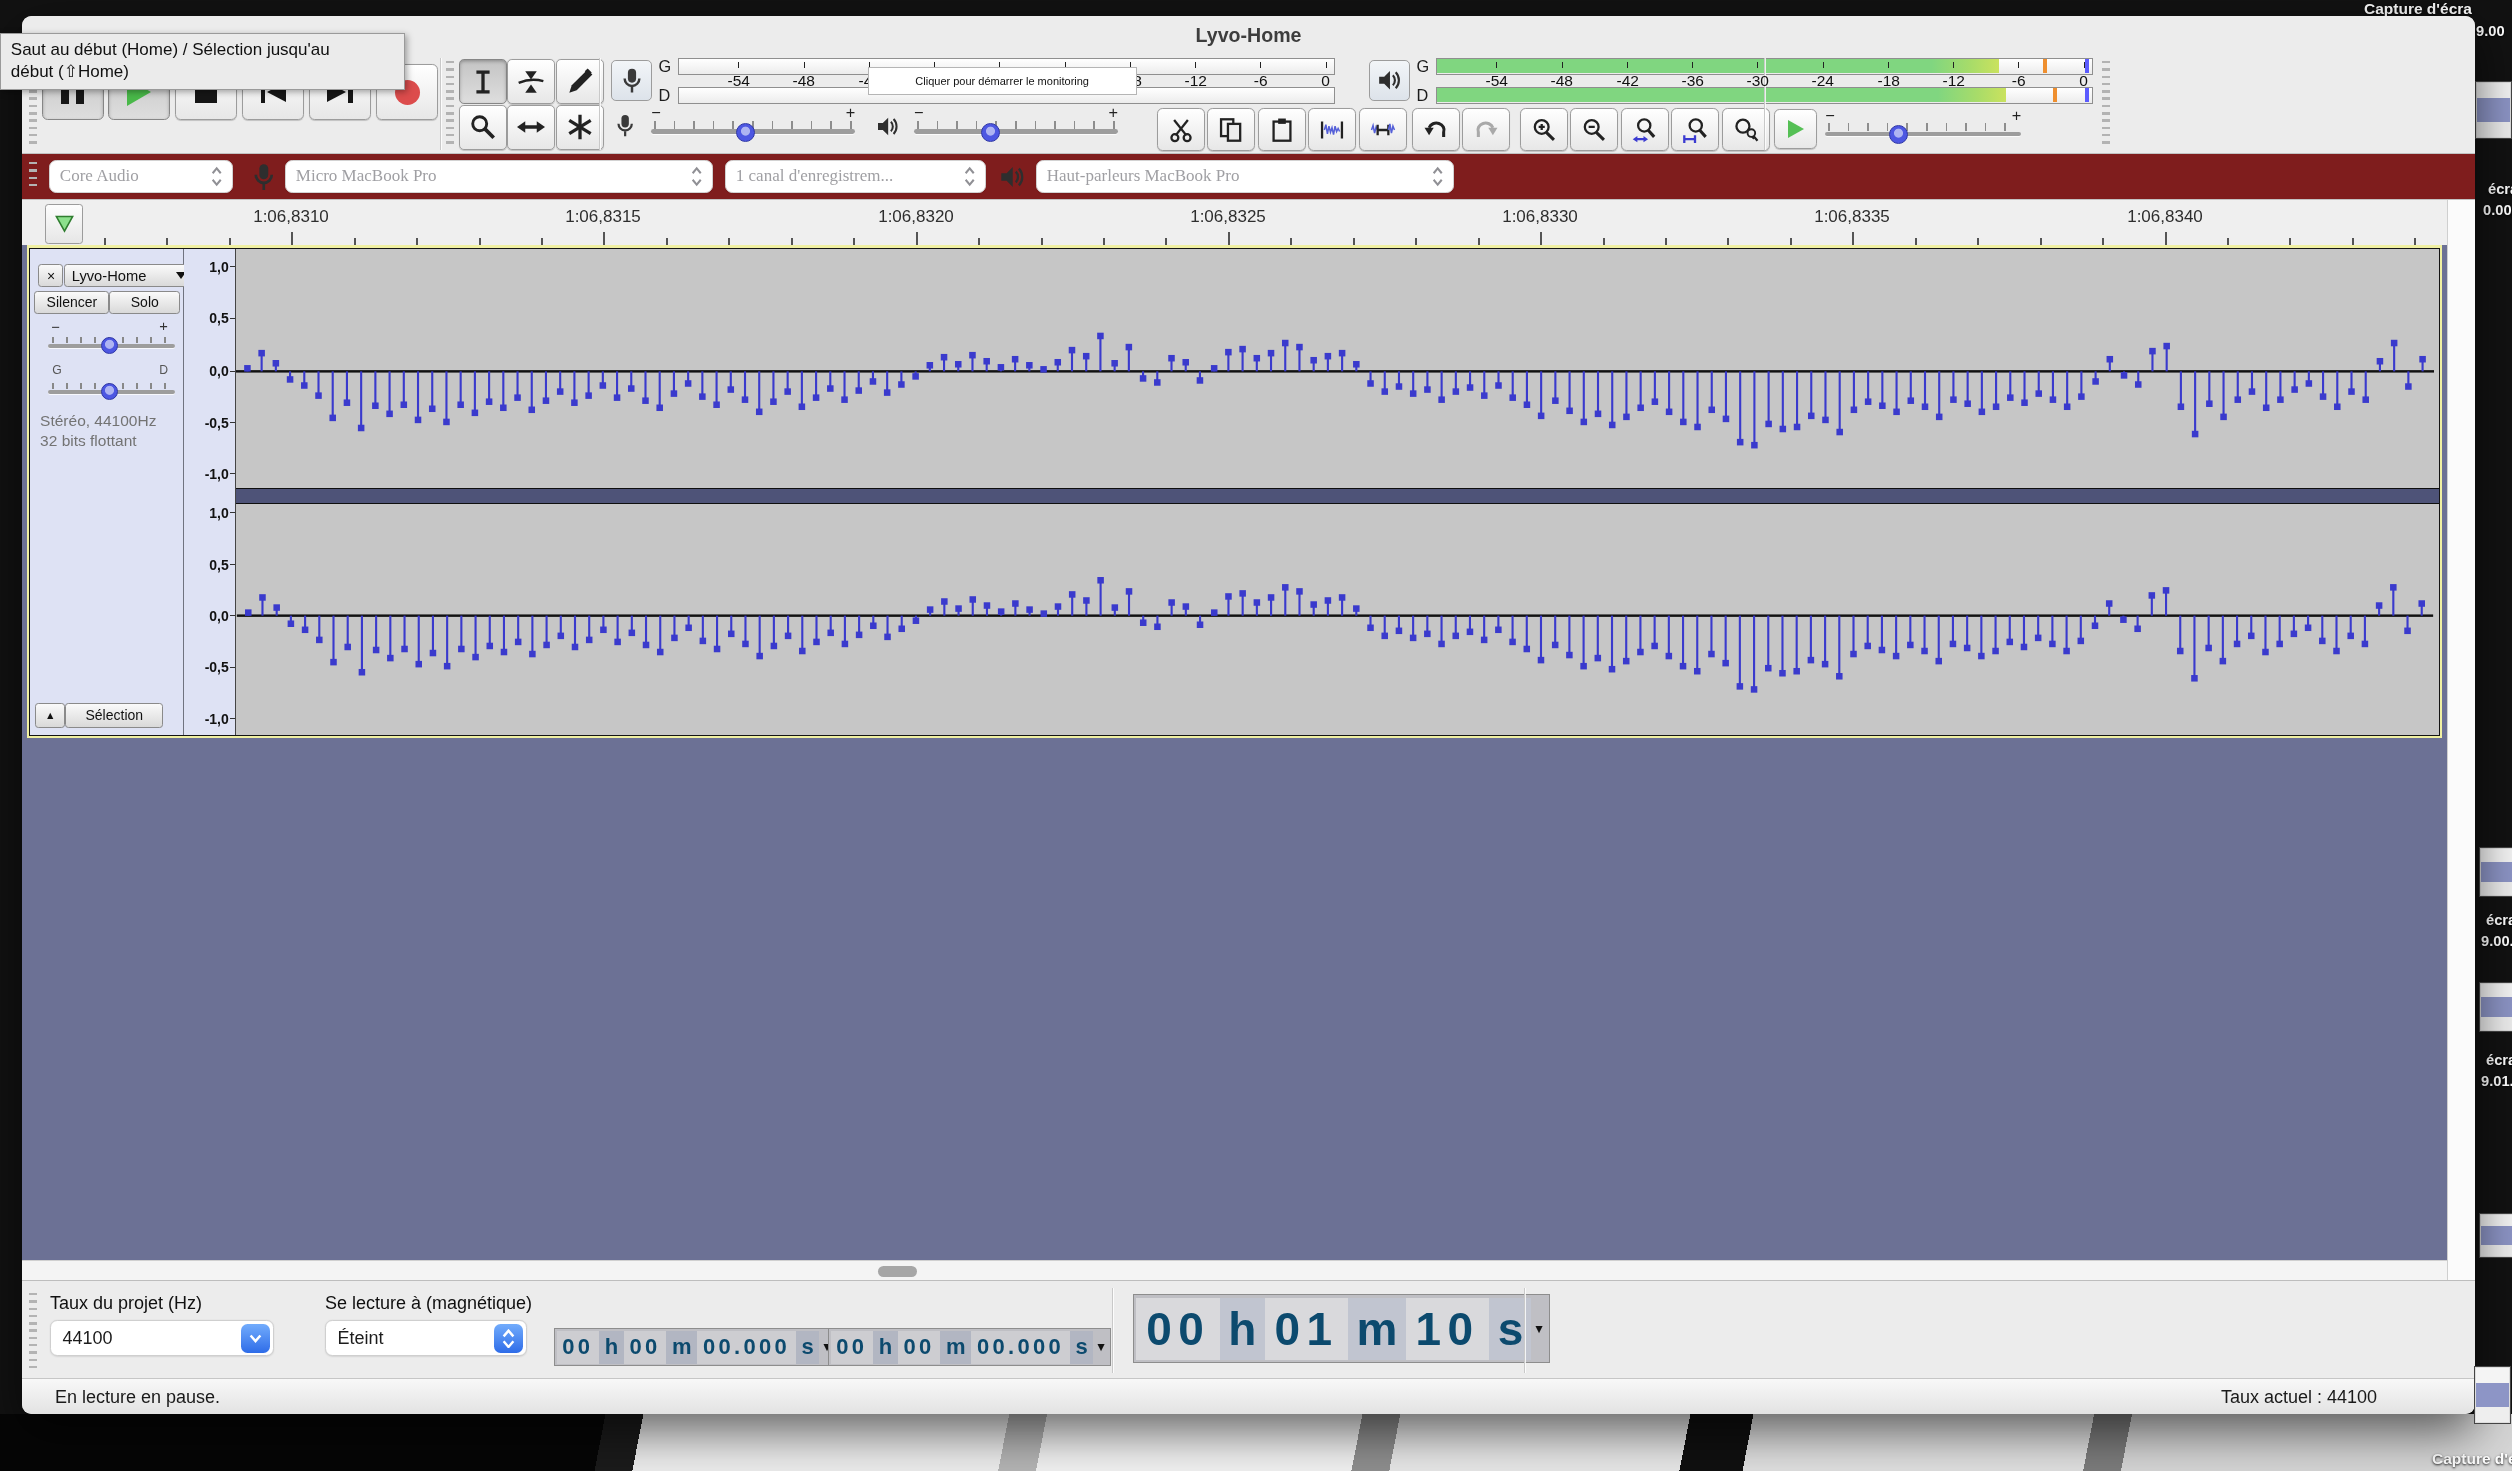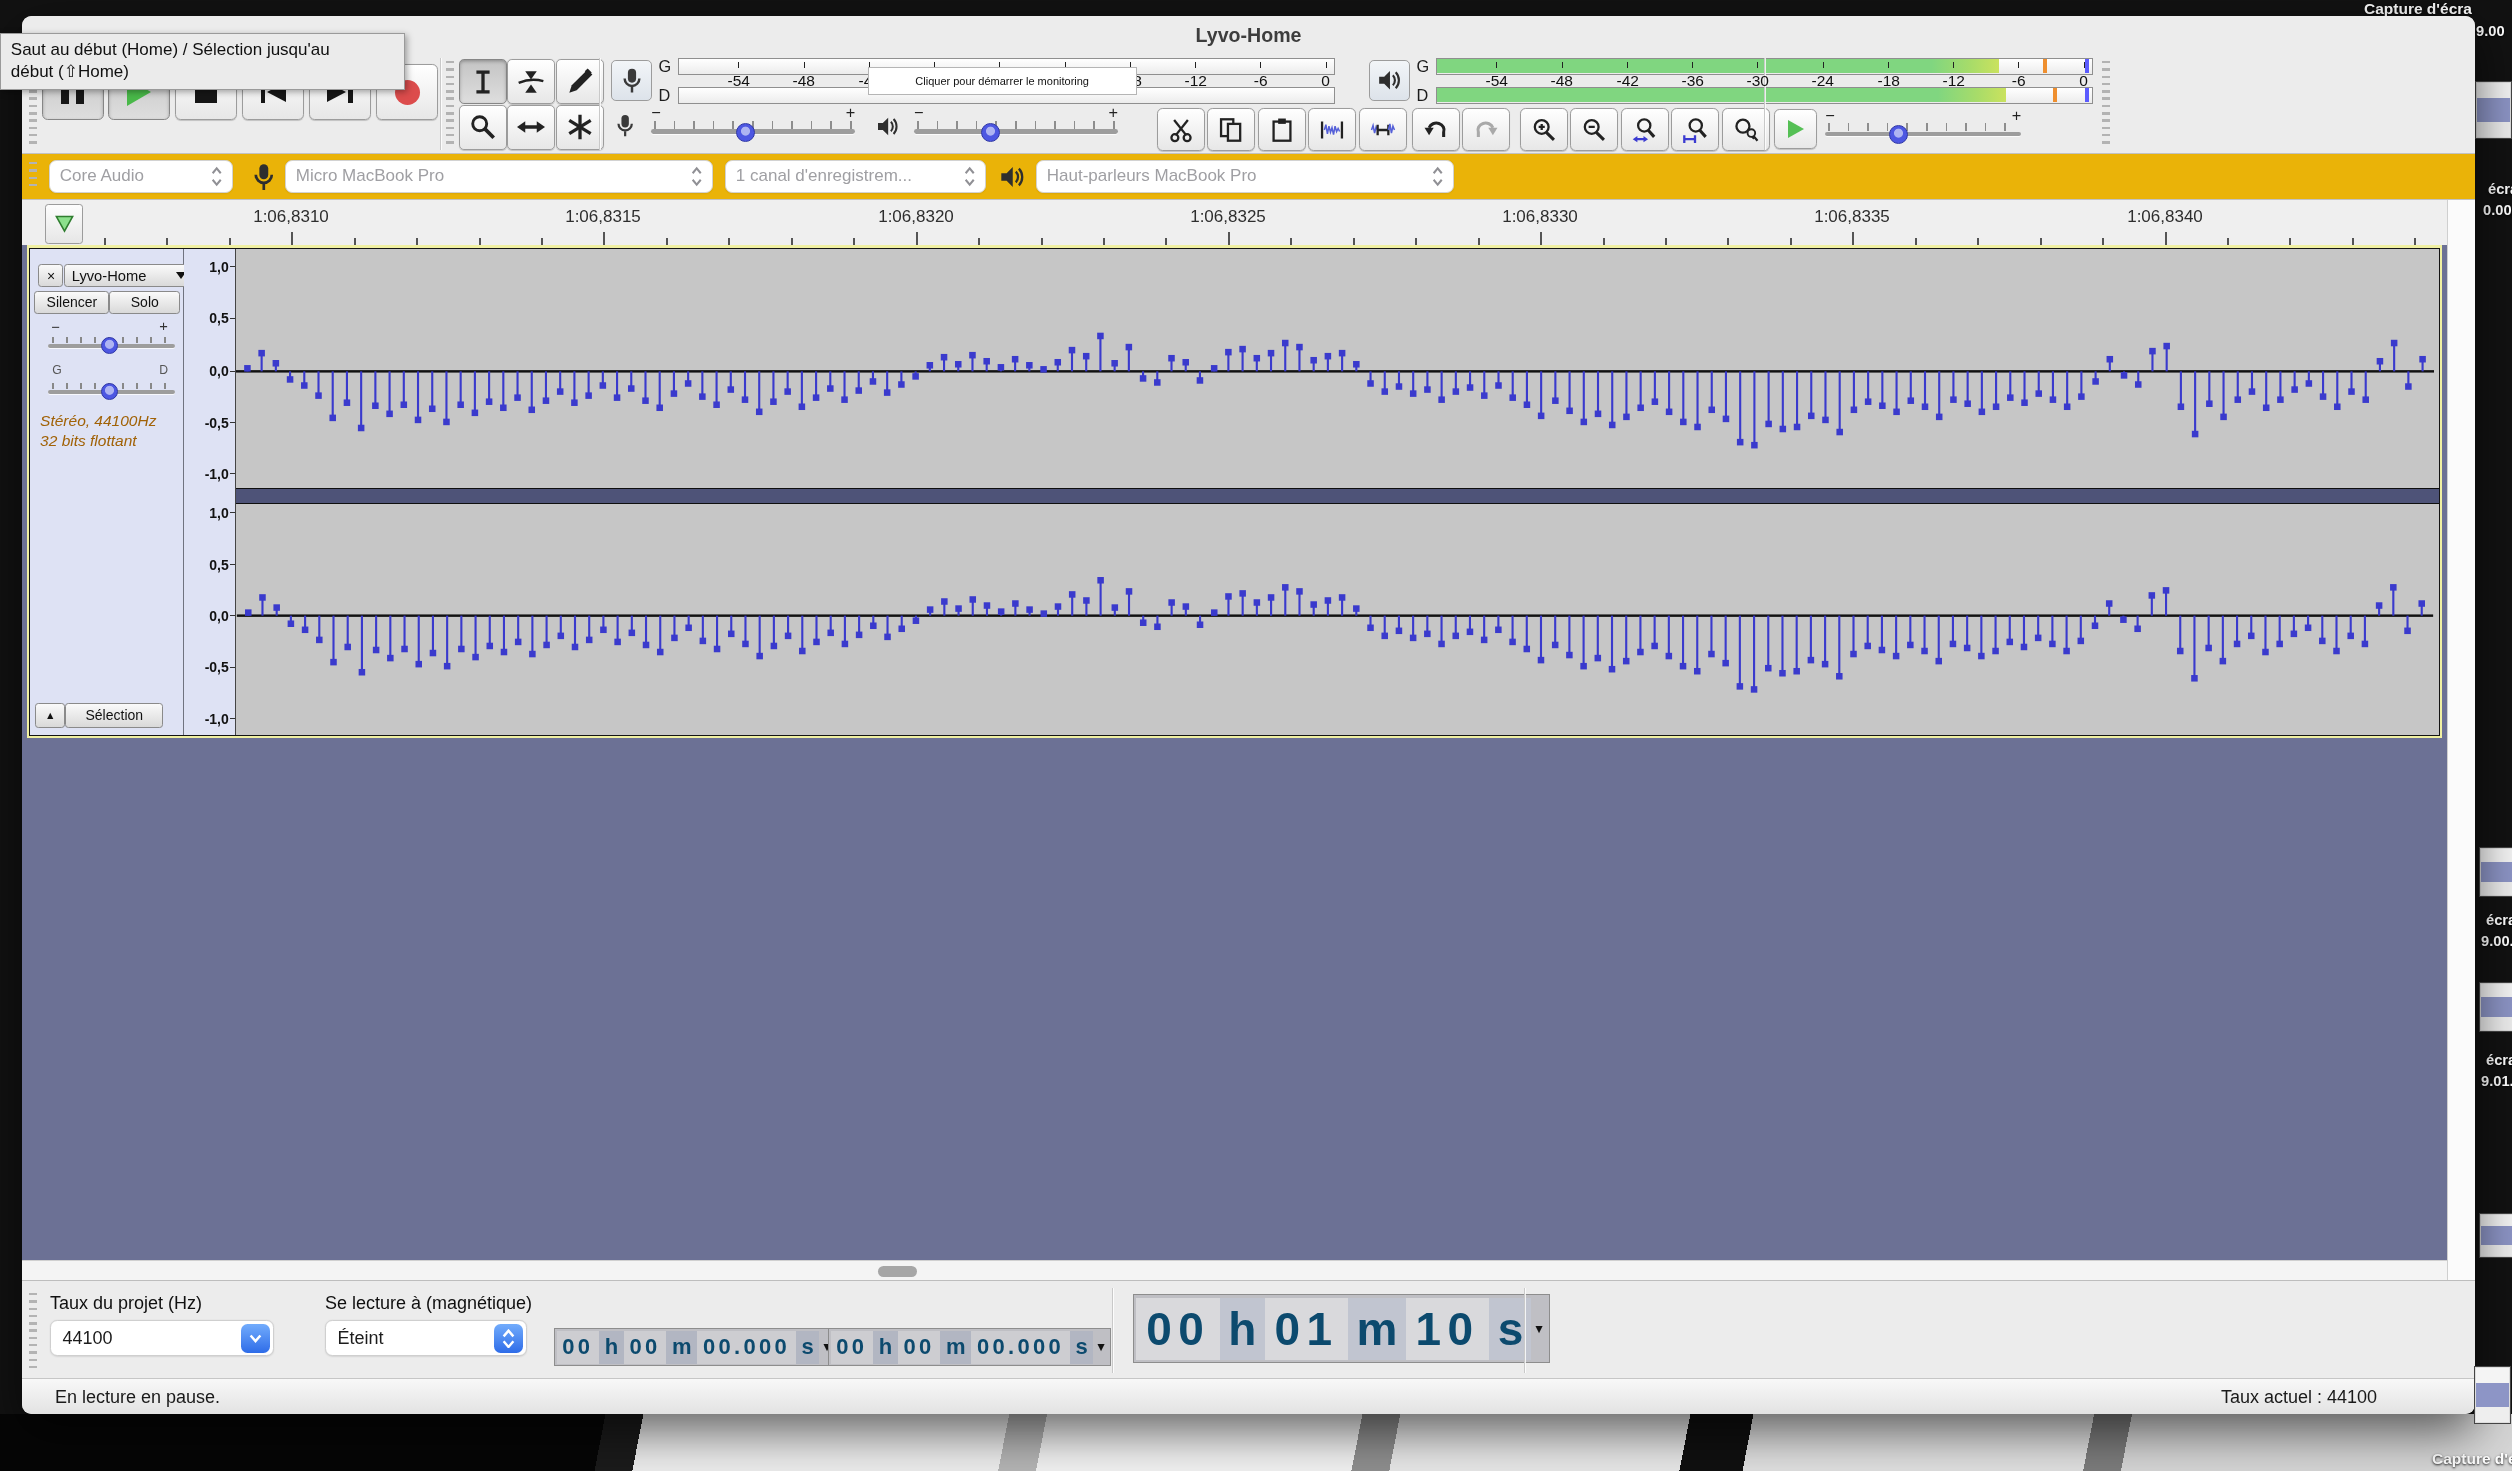--- a/index.html
+++ b/index.html
@@ -87,22 +87,22 @@
   .sl-min,.sl-plus{position:absolute;top:-13px;font-size:16.3px;color:#222;}
   .sl-min{left:0}.sl-plus{right:0}
 
   .editgrp,.zoomgrp,.undogrp{position:absolute;display:flex;gap:2.4px;}
   .editgrp .tbtn,.zoomgrp .tbtn,.undogrp .tbtn{width:46px;height:41px;}
   .pas{position:absolute;display:flex;align-items:center;gap:8.2px;}
   .pas .tbtn{width:41px;height:38px;}
   .i-play-sm{width:0;height:0;border-left:16.3px solid #55c055;border-top:9.8px solid transparent;border-bottom:9.8px solid transparent;}
 
   
-  .devrow{position:absolute;left:0;top:138px;right:0;height:45px;background:#eab308;
-    border-bottom:0.8px solid #c2c2c2;}
+  .devrow{position:absolute;left:0;top:138px;right:0;height:45px;background:#7f1d1d;
+    border-bottom:0.8px solid #c2c2c2;font-family:Liberation Serif, serif;}
   .msel{position:absolute;top:5.7px;height:33px;background:#fff;border:0.8px solid #d2d2d2;
     border-radius:7.3px;display:flex;align-items:center;padding:0 9.8px;font-size:17px;
     color:#9f9fa3;box-shadow:0 0.8px 1.6px rgba(0,0,0,.07);box-sizing:border-box;}
   .msel .lbl{overflow:hidden;white-space:nowrap;text-overflow:ellipsis;flex:1;}
   .devicon{position:absolute;top:7.3px;}
 
   
   .ruler{position:absolute;left:0;top:184px;width:2425px;height:45px;background:#efefef;
     border-bottom:0.8px solid #9a9a9a;}
   .pinbtn{position:absolute;left:23px;top:3.3px;width:36px;height:38px;border:0.8px solid #9c9c9c;
@@ -116,21 +116,21 @@
   .canvas{position:absolute;left:0;top:229px;width:2425px;height:1015px;background:#6c7195;}
   .track{position:absolute;left:4.9px;top:0;width:2415px;height:493px;background:#f0f0a2;}
   .trackin{position:absolute;left:2.4px;top:2.4px;right:2.4px;bottom:2.4px;border:1.6px solid #141414;
     display:flex;background:#c6c6c6;}
   .panel{width:153px;background:#dee2f4;border-right:0.8px solid #70737f;position:relative;flex:none;}
   .pbtn{position:absolute;background:linear-gradient(#fafafa,#d9d9d9);border:0.8px solid #8a8a8a;
     border-radius:3.3px;display:flex;align-items:center;justify-content:center;font-size:14px;color:#111;}
   .ptitle{justify-content:flex-start;padding:0 6.5px;font-size:14.7px;}
   .caret{width:0;height:0;border-top:7.3px solid #111;border-left:5.7px solid transparent;
     border-right:5.7px solid transparent;margin-left:auto;}
-  .pinfo{position:absolute;left:9.8px;font-size:15.5px;color:#a16207;font-style:italic;}
+  .pinfo{position:absolute;left:9.8px;font-size:15.5px;color:#737373;}
   .pslider{position:absolute;width:127px;height:21px;}
   .pslider .sl-ticks{top:2.4px;height:5.7px;background:repeating-linear-gradient(90deg,#888 0 1.6px,transparent 1.6px 14px);}
   .pslider .sl-track{top:9px;height:4.1px;}
   .pslider .sl-thumb{top:2.4px;width:17px;height:17px;}
   .pmark{position:absolute;font-size:14.7px;color:#333;}
   .pmark.small{font-size:12.2px;color:#555;}
   .vruler{width:51px;background:#dee2f4;border-right:0.8px solid #444;position:relative;flex:none;}
   .vlab{position:absolute;right:6.5px;transform:translateY(-50%);font-size:14px;font-weight:700;color:#111;}
   .vdash{position:absolute;right:0;width:5.7px;height:1.6px;background:#333;}
   .wavecol{flex:1;position:relative;background:#c6c6c6;overflow:hidden;}

